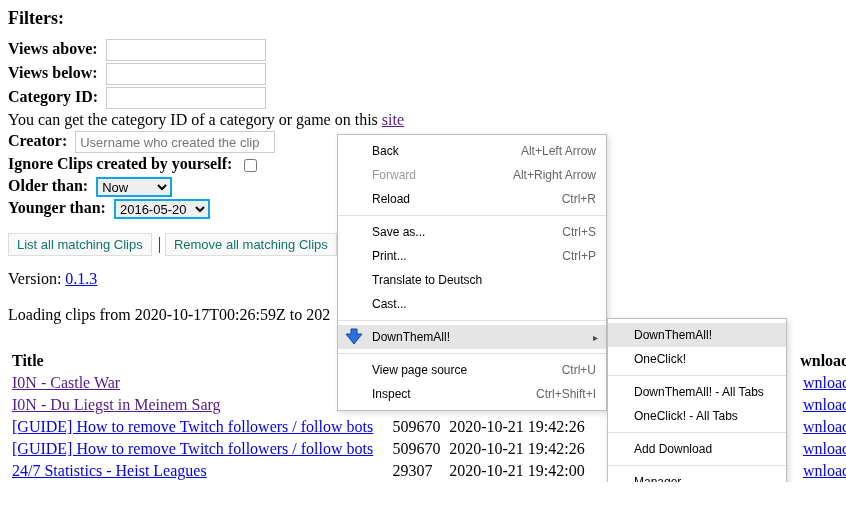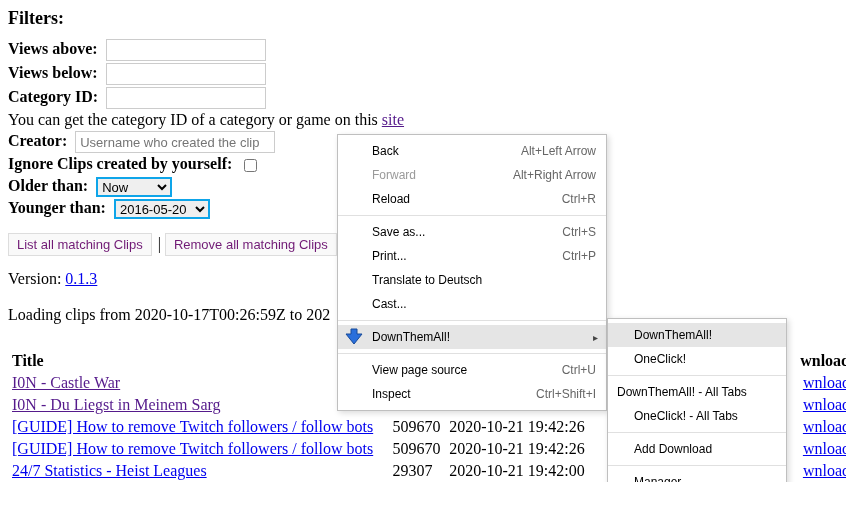--- a/index.html
+++ b/index.html
@@ -33,21 +33,21 @@
     background: #efefef;
     vertical-align: middle;
   }
   .link { color: #551a8b; text-decoration: underline; cursor: pointer; }
   .link-blue { color: #0000ee; text-decoration: underline; cursor: pointer; }
   .btn {
     font-family: Arial, sans-serif;
     font-size: 13px;
     background: #f9f9f9;
     border: 1px solid #ddd;
-    color: #701a75;
+    color: #0f766e;
     padding: 3px 8px;
     margin-right: 2px;
   }
   .buttons-row { margin-top: 14px; }
   .version-row { margin-top: 14px; }
   .loading-row { margin-top: 18px; }
   table { border-collapse: collapse; width: 100%; margin-top: 26px; table-layout: fixed; }
   th { font-weight: bold; text-align: left; padding: 2px 4px; }
   td { padding: 2px 4px; vertical-align: top; white-space: nowrap; overflow: hidden; }
   .col-title { width: 376px; }
@@ -242,21 +242,21 @@
 </div>
 
 <div class="ctx" style="left:599px; top:310px; width:180px;">
   <div class="ctx-item highlight" style="padding-left:26px">
     <span>DownThemAll!</span>
   </div>
   <div class="ctx-item" style="padding-left:26px">
     <span>OneClick!</span>
   </div>
   <div class="ctx-sep"></div>
-  <div class="ctx-item" style="padding-left:9px">
+  <div class="ctx-item" style="padding-left:26px">
     <span>DownThemAll! - All Tabs</span>
   </div>
   <div class="ctx-item" style="padding-left:26px">
     <span>OneClick! - All Tabs</span>
   </div>
   <div class="ctx-sep"></div>
   <div class="ctx-item" style="padding-left:26px">
     <span>Add Download</span>
   </div>
   <div class="ctx-sep"></div>

